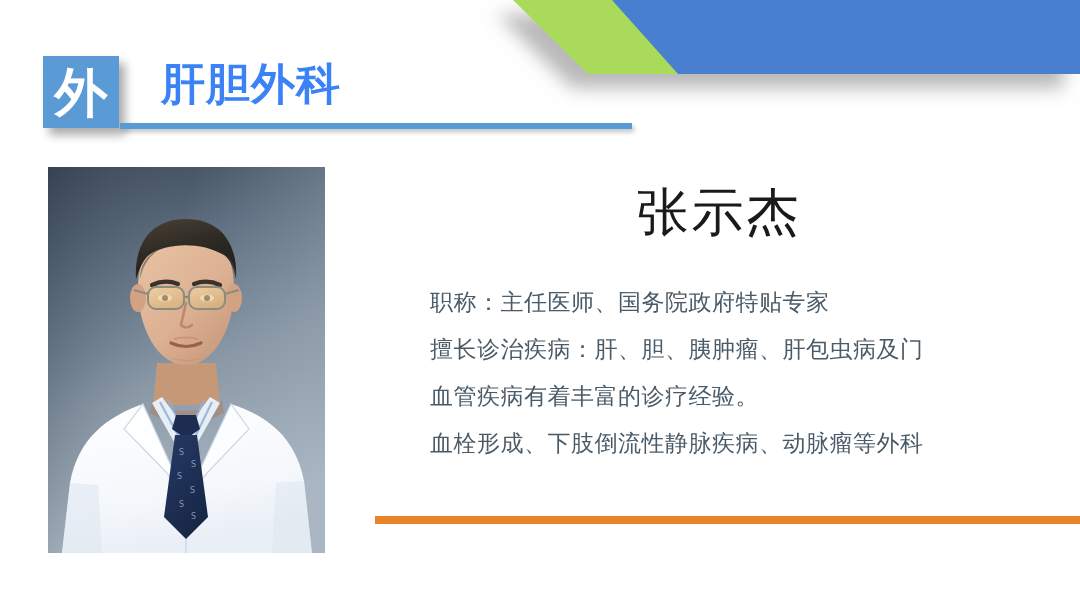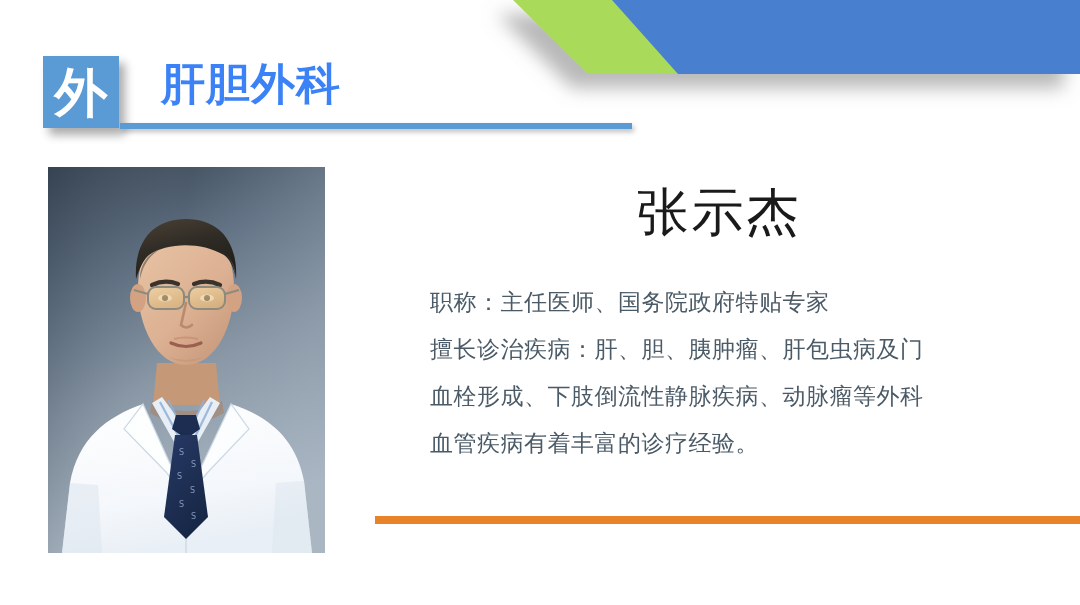--- a/index.html
+++ b/index.html
@@ -262,19 +262,19 @@
 
       <path d="M120,190 Q138,199 156,190 Q138,196 120,190 Z" fill="#c08f70" opacity="0.5"></path>
     </svg>
   </div>
 
   <div class="doctor-name">张示杰</div>
 
   <div class="bio">
     <div class="bio-line">职称：主任医师、国务院政府特贴专家</div>
     <div class="bio-line">擅长诊治疾病：肝、胆、胰肿瘤、肝包虫病及门</div>
+    <div class="bio-line">血管疾病有着丰富的诊疗经验。</div>
     <div class="bio-line">血栓形成、下肢倒流性静脉疾病、动脉瘤等外科</div>
-    <div class="bio-line">血管疾病有着丰富的诊疗经验。</div>
   </div>
 
   <div class="accent-rule"></div>
 
 </div>
 
 </body></html>

